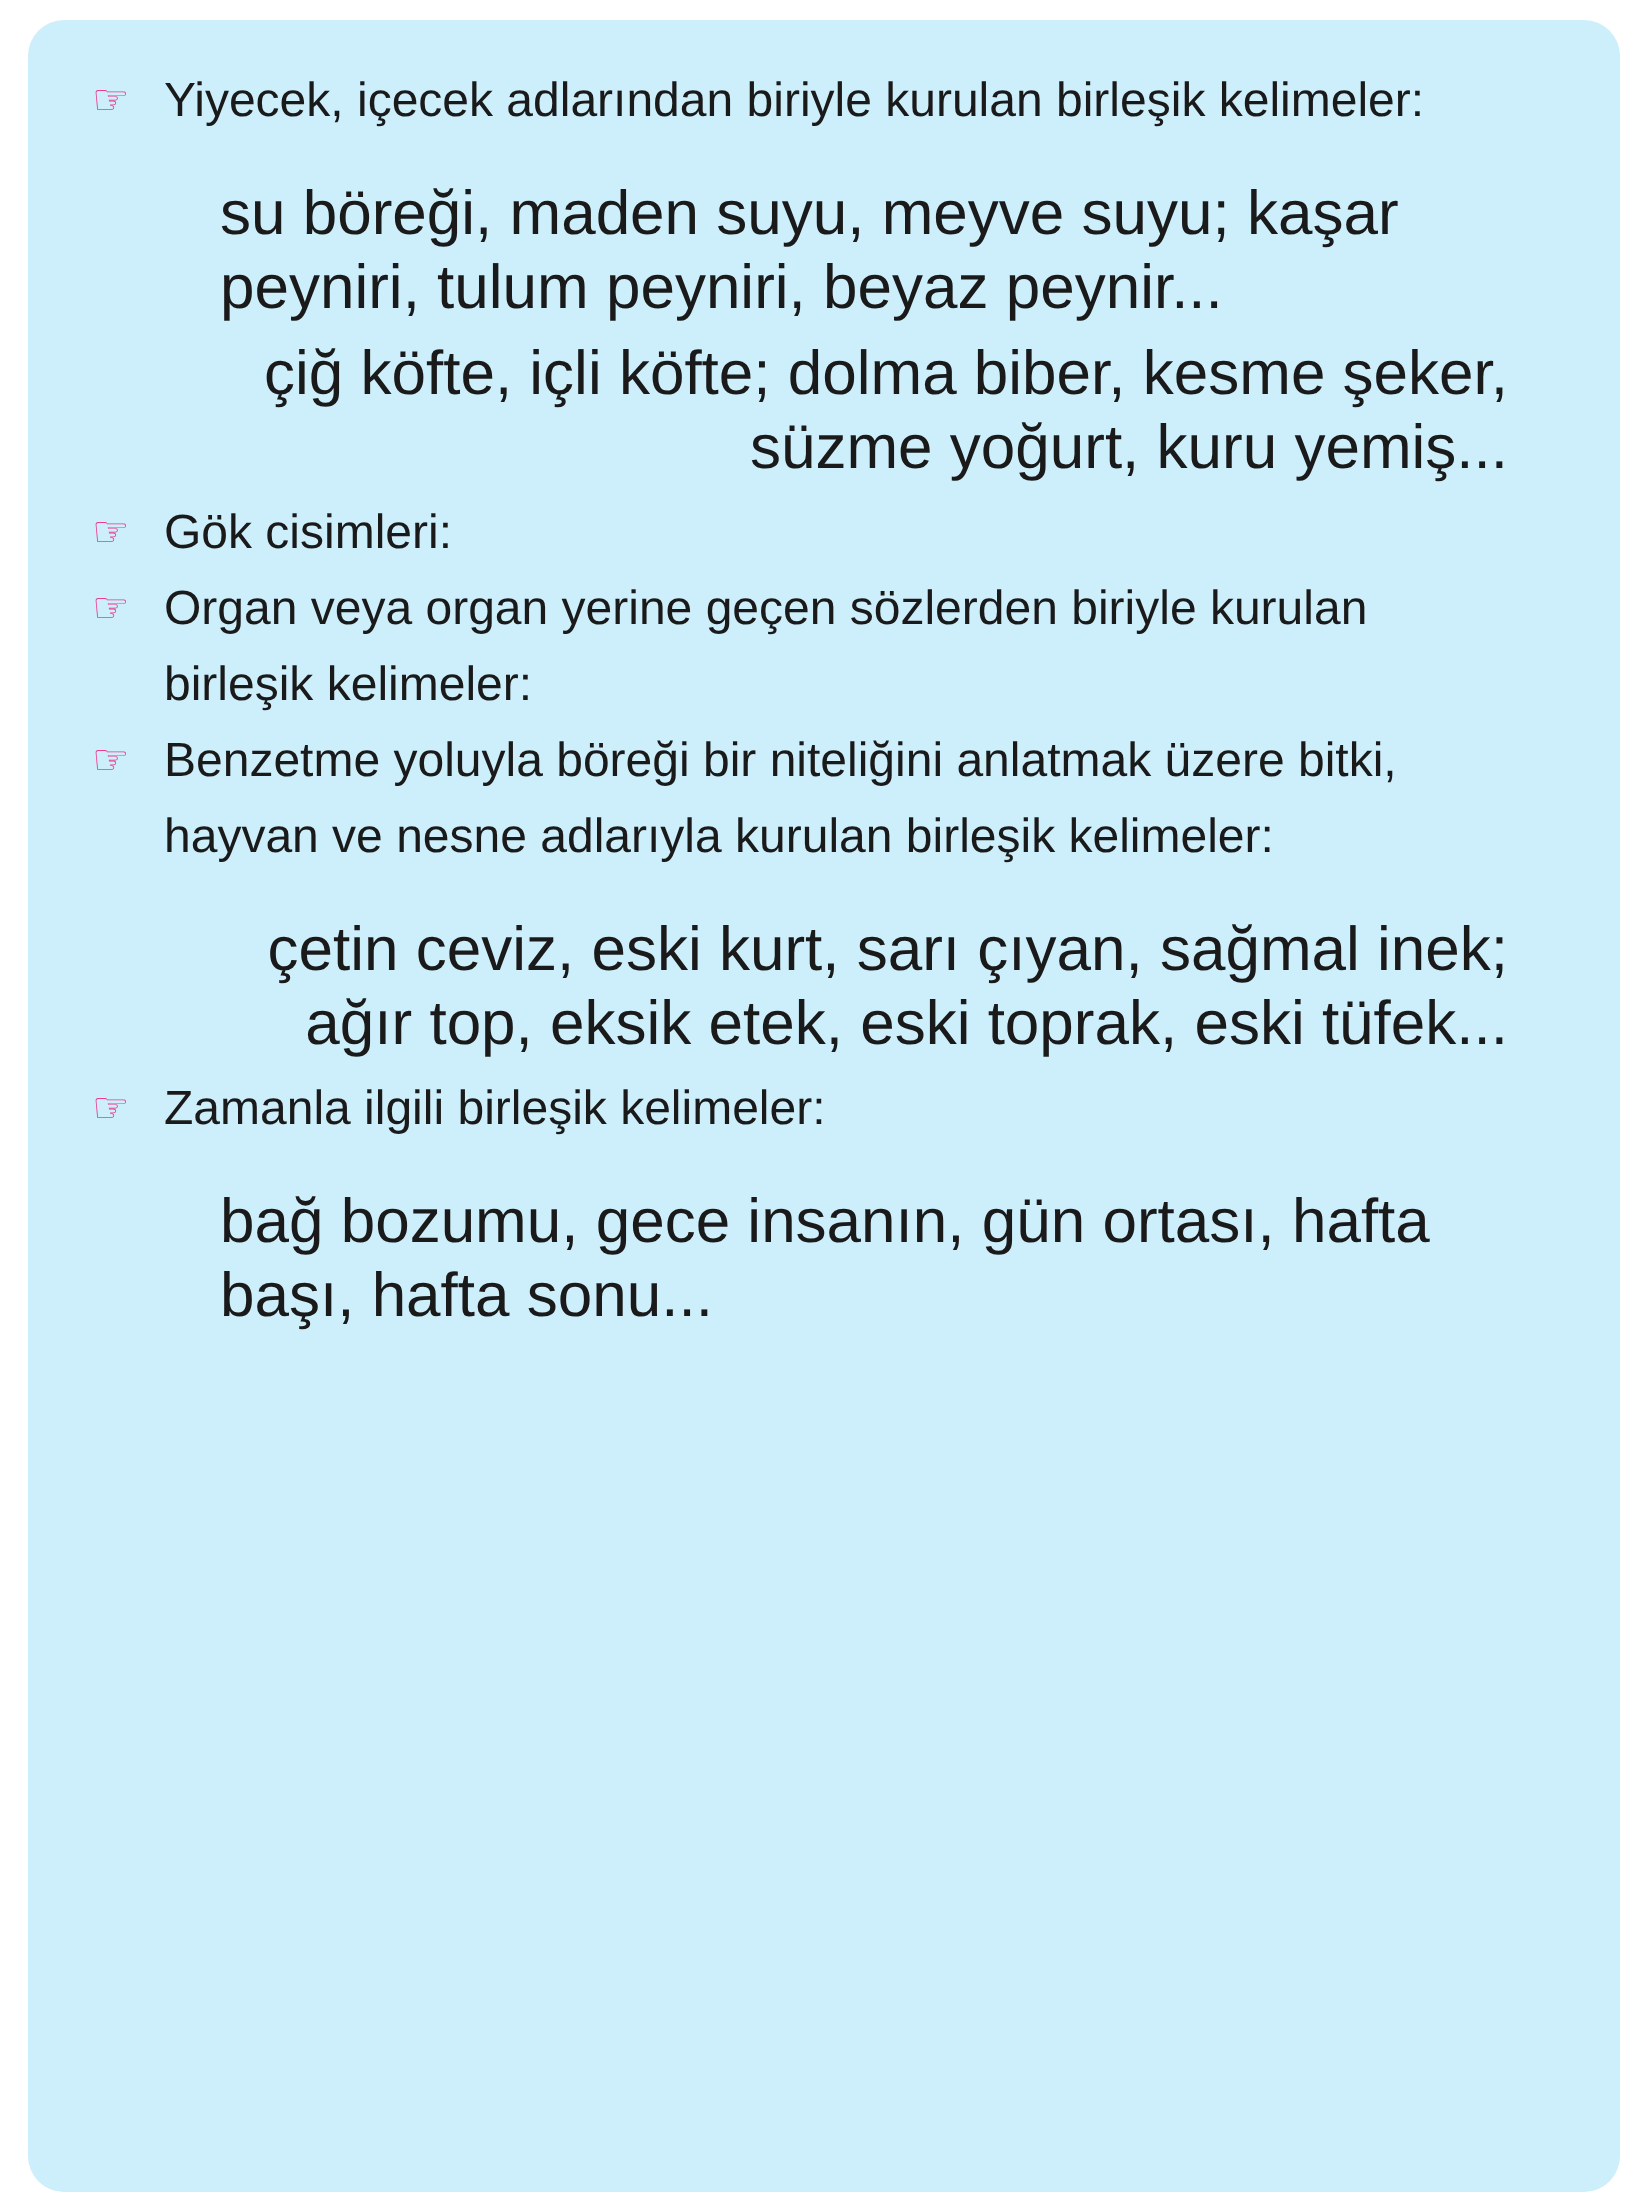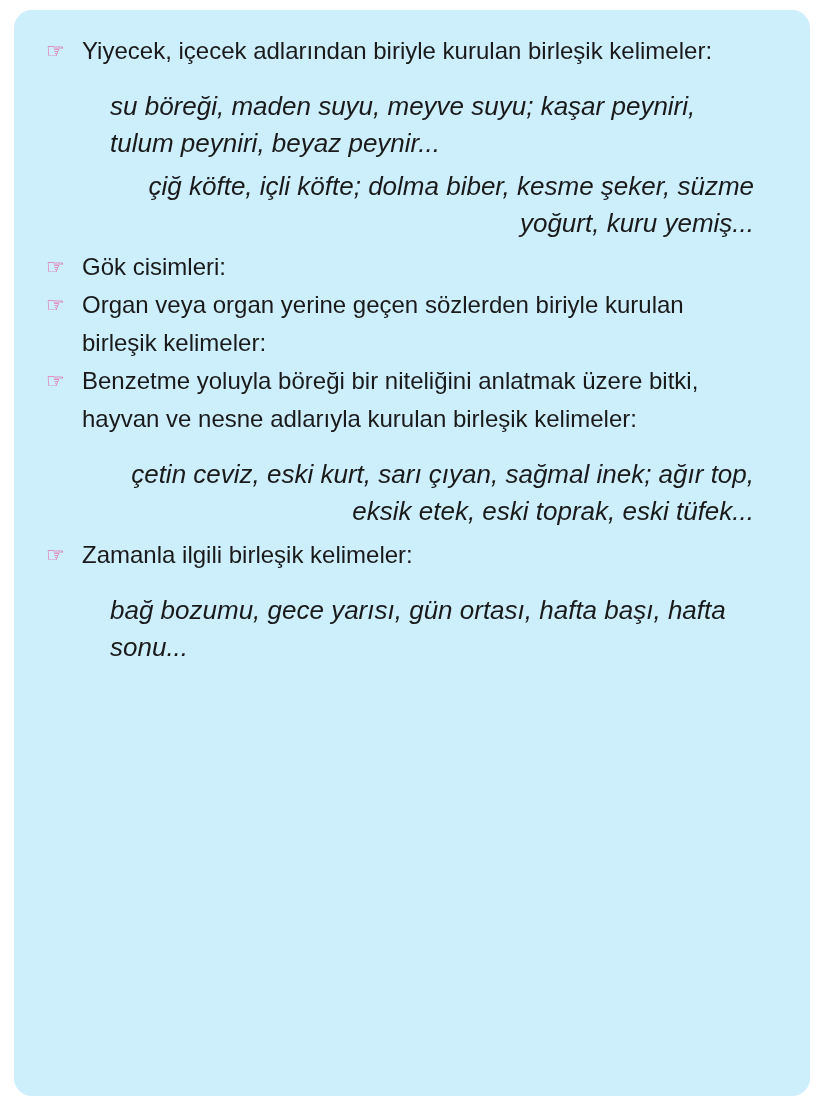--- a/index.html
+++ b/index.html
@@ -43,23 +43,22 @@
   }
   .bullet-text {
     flex: 1 1 auto;
     font-size: 24px;
     line-height: 38px;
     color: #1a1a1a;
     font-weight: 400;
     padding-right: 20px;
   }
   .example {
-    font-size: 26px;
+    font-size: 31px;
     line-height: 37px;
-    font-style: italic;
     color: #1a1a1a;
     margin: 0 0 0 70px;
     padding-right: 30px;
   }
   .gap-before {
     margin-top: 18px;
   }
   .gap-small {
     margin-top: 6px;
   }
@@ -93,15 +92,15 @@
   <div class="bullet-row">
     <span class="bullet-icon">☞</span>
     <span class="bullet-text">Benzetme yoluyla böreği bir niteliğini anlatmak üzere bitki, hayvan ve nesne adlarıyla kurulan birleşik kelimeler:</span>
   </div>
   <div class="example gap-before gap-after">çetin ceviz, eski kurt, sarı çıyan, sağmal inek; ağır top, eksik etek, eski toprak, eski tüfek...</div>
 
   <div class="bullet-row">
     <span class="bullet-icon">☞</span>
     <span class="bullet-text">Zamanla ilgili birleşik kelimeler:</span>
   </div>
-  <div class="example gap-before">bağ bozumu, gece yarısı, gün ortası, hafta başı, hafta sonu...</div>
+  <div class="example gap-before">bağ bozumu, gece insanın, gün ortası, hafta başı, hafta sonu...</div>
 
 </div>
 
 </body></html>

